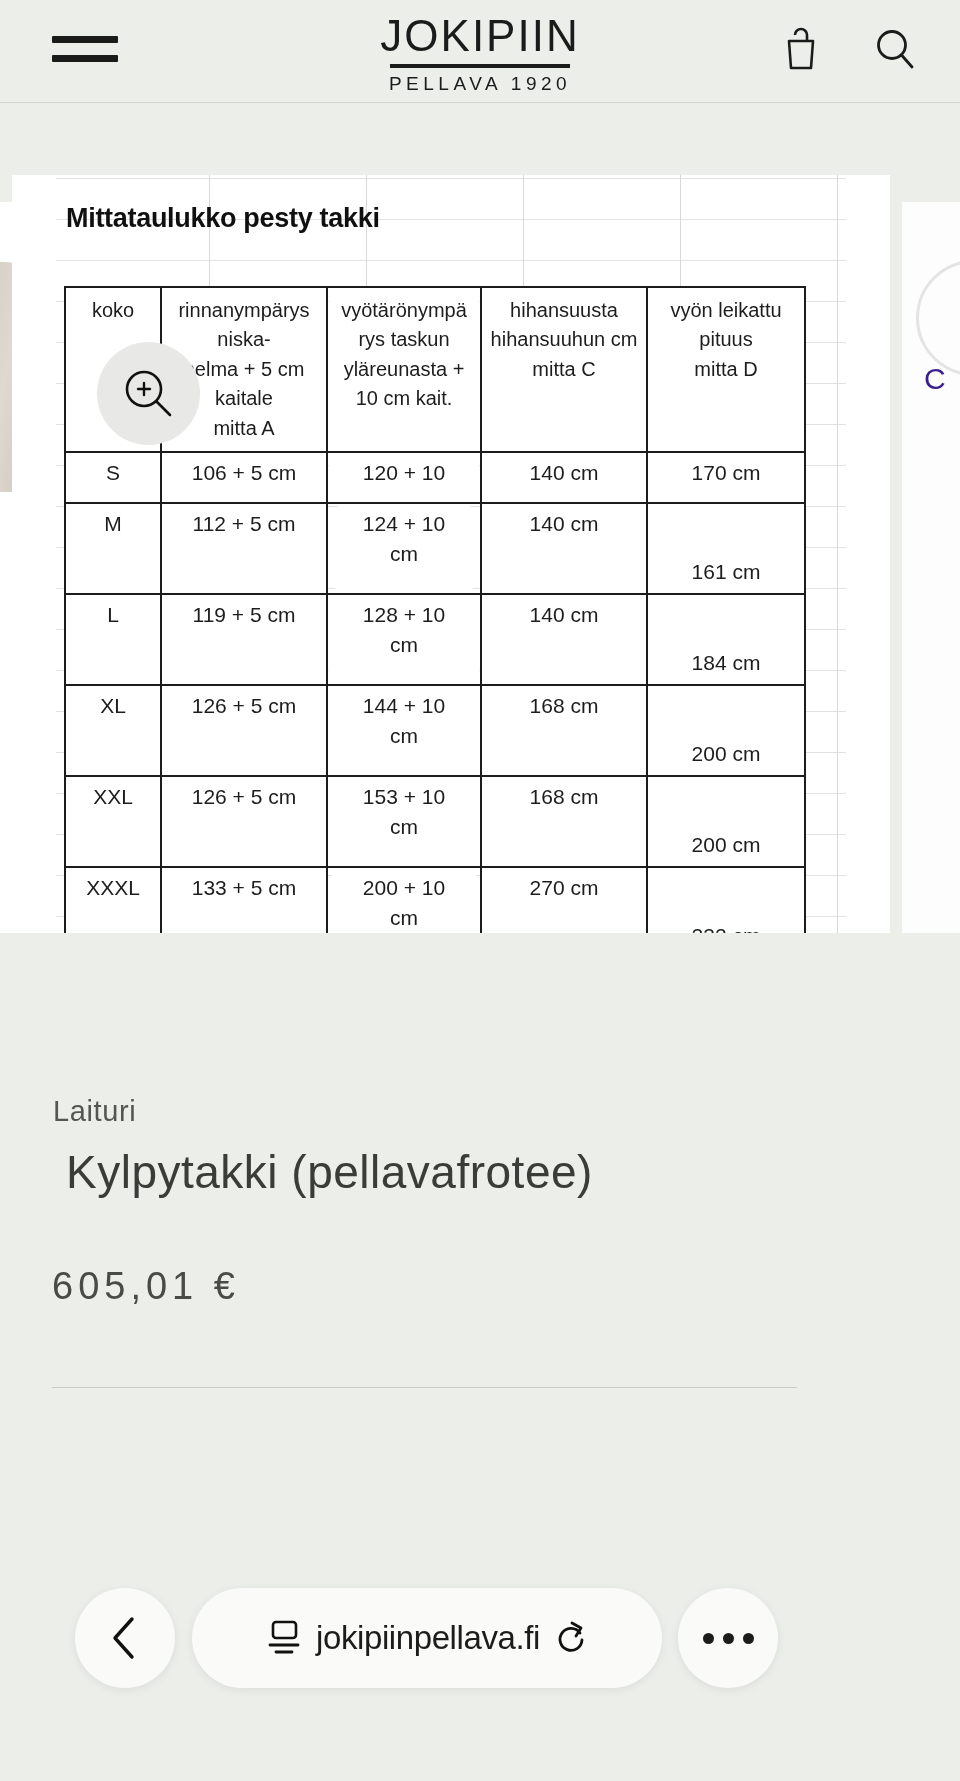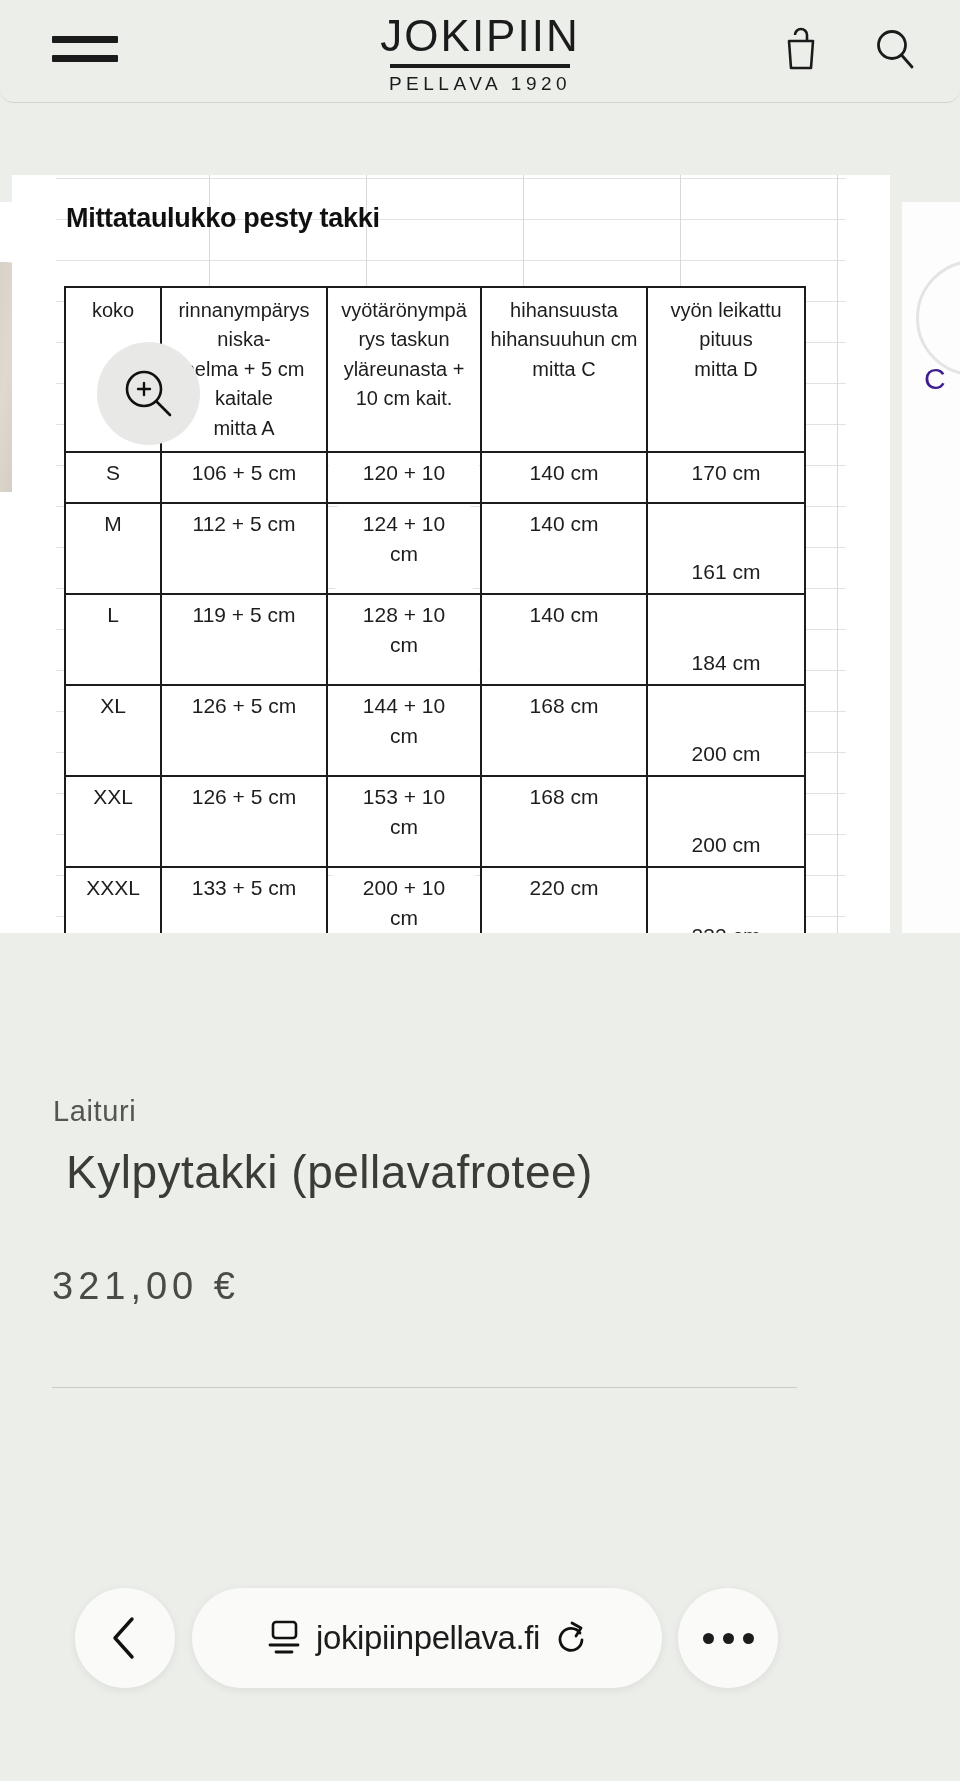--- a/index.html
+++ b/index.html
@@ -17,21 +17,20 @@
 
   
   .site-header {
     position: absolute;
     left: 0; top: 0;
     width: 960px;
     height: 103px;
     background: #eceeea;
     border-bottom: 1px solid #d2d4ce;
     box-sizing: border-box;
-    border-radius: 14px;
   }
   .hamburger {
     position: absolute;
     left: 52px; top: 36px;
     width: 66px; height: 30px;
     cursor: pointer;
   }
   .hamburger span {
     display: block;
     width: 66px;
@@ -452,21 +451,21 @@
             <td class="c-d belt">200 cm</td>
           </tr>
 
           <tr class="tall">
             <td class="c-size">XXXL</td>
             <td class="c-a">133 + 5 cm</td>
             <td class="c-b">
               <div>200 + 10</div>
               <div>cm</div>
             </td>
-            <td class="c-c">220 cm</td>
+            <td class="c-c">270 cm</td>
             <td class="c-d belt">232 cm</td>
           </tr>
 
         </tbody>
       </table>
     </div>
   </div>
 
   <div class="zoom-badge">
     <svg width="62" height="62" viewBox="0 0 62 62" fill="none">
@@ -474,21 +473,21 @@
       <line x1="20" y1="26" x2="32" y2="26" stroke="#111" stroke-width="2.4" stroke-linecap="round"></line>
       <line x1="26" y1="20" x2="26" y2="32" stroke="#111" stroke-width="2.4" stroke-linecap="round"></line>
       <line x1="38.5" y1="38.5" x2="52" y2="52" stroke="#111" stroke-width="2.6" stroke-linecap="round"></line>
     </svg>
   </div>
 </div>
 
 <div class="product">
   <div class="vendor">Laituri</div>
   <div class="ptitle">Kylpytakki (pellavafrotee)</div>
-  <div class="pprice">321,00 €</div>
+  <div class="pprice">605,01 €</div>
   <div class="prod-divider"></div>
 </div>
 
 <div class="browser-bar">
 
   <div class="bb-btn bb-back">
     <svg width="34" height="50" viewBox="0 0 34 50" fill="none">
       <polyline points="24,6 7,25 24,44" stroke="#111" stroke-width="3.4" fill="none" stroke-linecap="round" stroke-linejoin="round"></polyline>
     </svg>
   </div>

